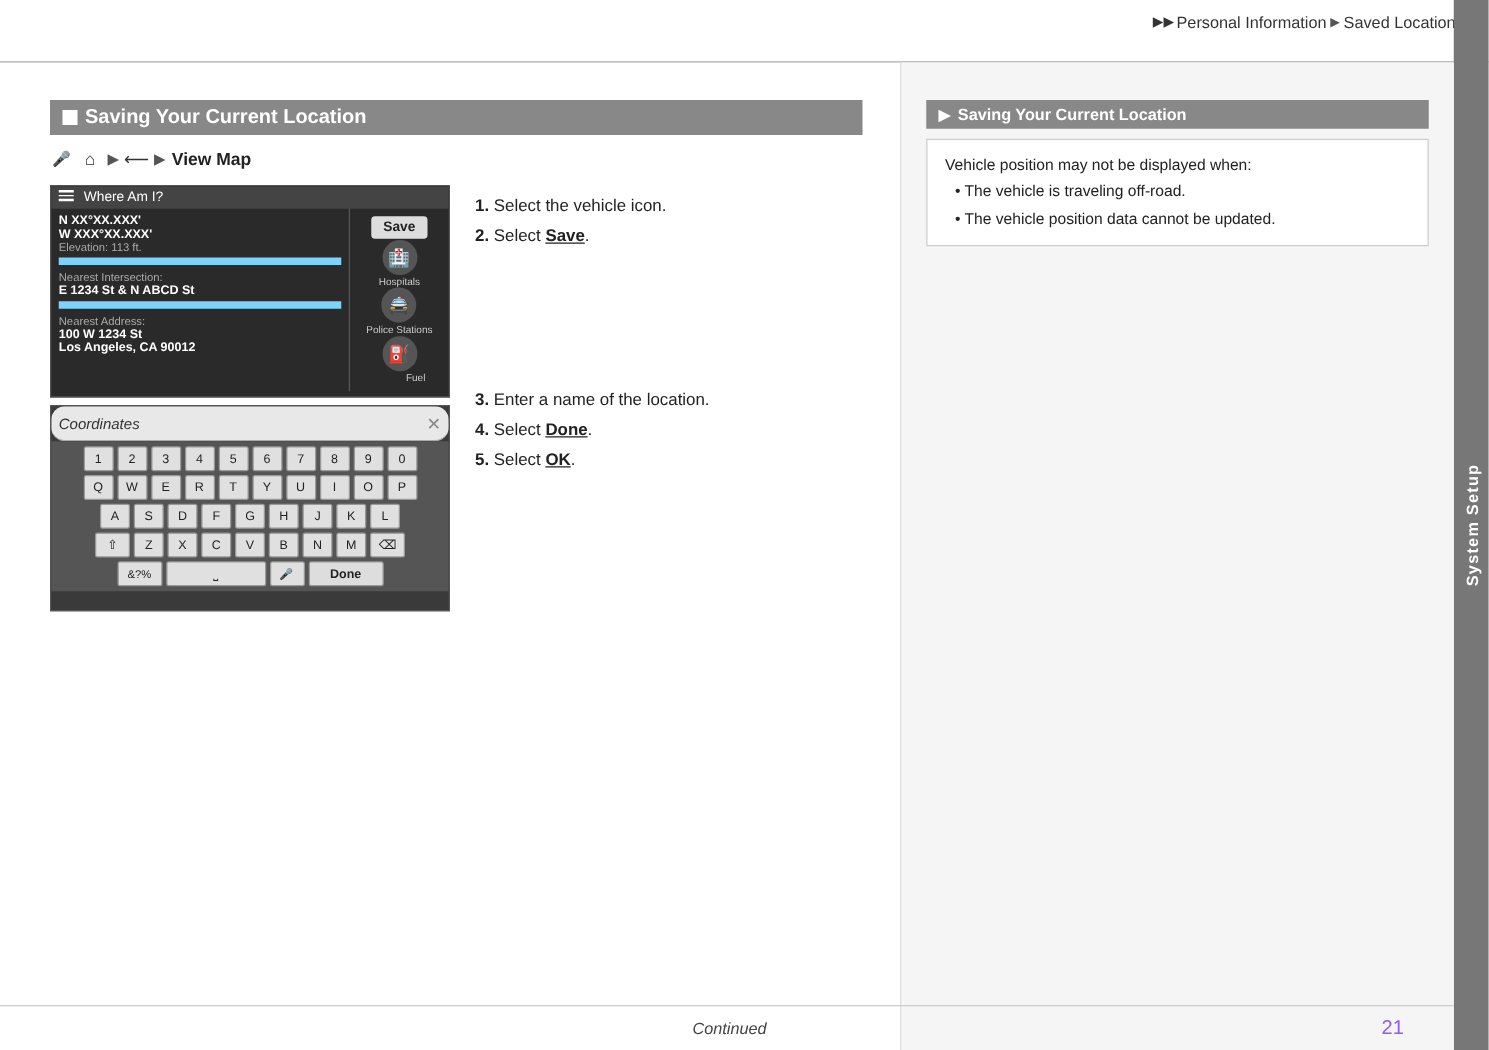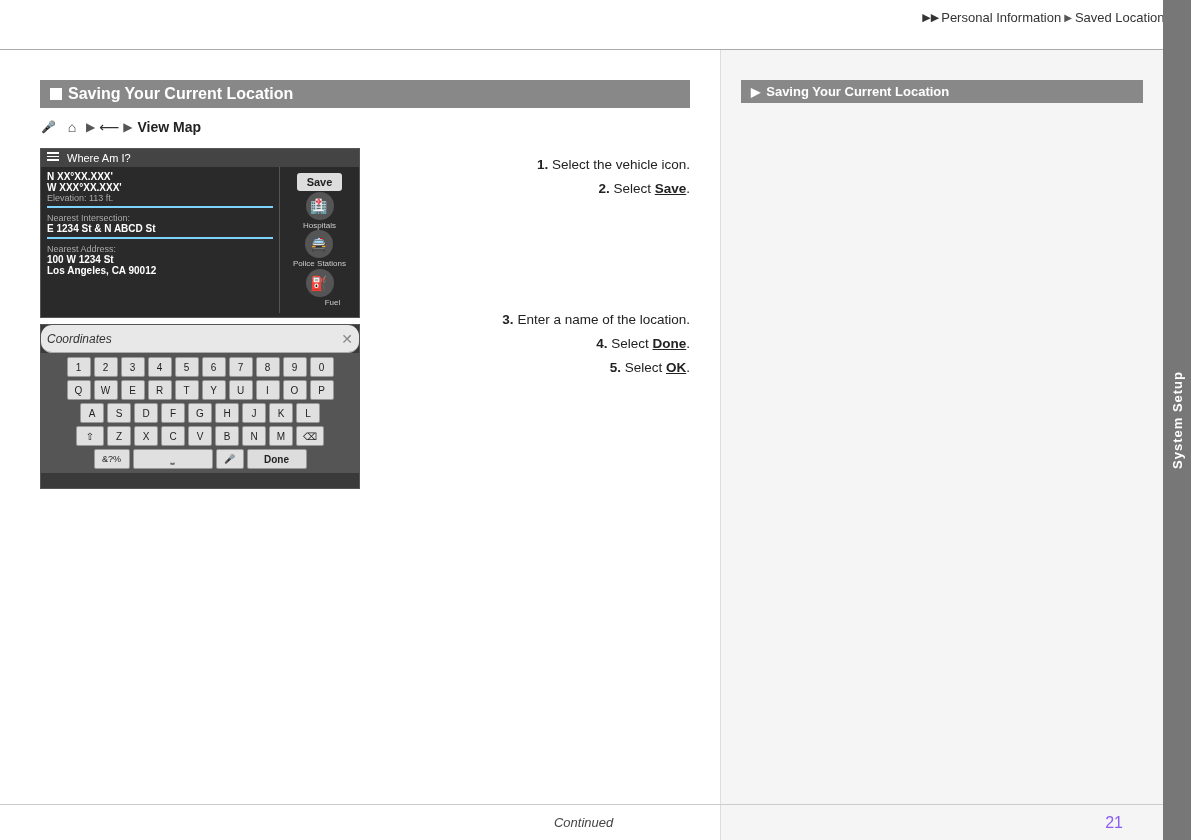--- a/index.html
+++ b/index.html
@@ -167,21 +167,21 @@
       height: calc(100% - 22px);
     }
     .screen1-left {
       flex: 1;
       padding: 4px 6px;
       display: flex;
       flex-direction: column;
       gap: 3px;
     }
     .screen1-section {
-      border-bottom: 2px solid #7dd3fc;
+      border-bottom: 6px solid #7dd3fc;
       padding-bottom: 3px;
       margin-bottom: 2px;
     }
     .screen1-label {
       color: #aaa;
       font-size: 9px;
     }
     .screen1-value {
       color: #fff;
       font-size: 10px;
@@ -301,21 +301,20 @@
       align-items: center;
       justify-content: center;
       border-radius: 2px;
       border: 1px solid #999;
     }
 
     
     .instructions {
       flex: 1;
       padding-top: 5px;
-      text-align: right;
     }
     .instr-item {
       font-size: 13.5px;
       line-height: 1.8;
       color: #222;
     }
     .instr-item b {
       font-weight: bold;
     }
     .instr-bold-word {
@@ -557,20 +556,27 @@
 
     </div>
 
   </div>
 
   <div class="right-col">
     <div class="note-header">
       <span class="note-arrow">▶</span>
       <span>Saving Your Current Location</span>
     </div>
+    <div class="note-body">
+      <div>Vehicle position may not be displayed when:</div>
+      <ul>
+        <li>The vehicle is traveling off-road.</li>
+        <li>The vehicle position data cannot be updated.</li>
+      </ul>
+    </div>
   </div>
 
 </div>
 
 <div class="footer">
   <span style="width:50px;"></span>
   <span class="footer-continued">Continued</span>
   <span class="footer-page">21</span>
 </div>
 

